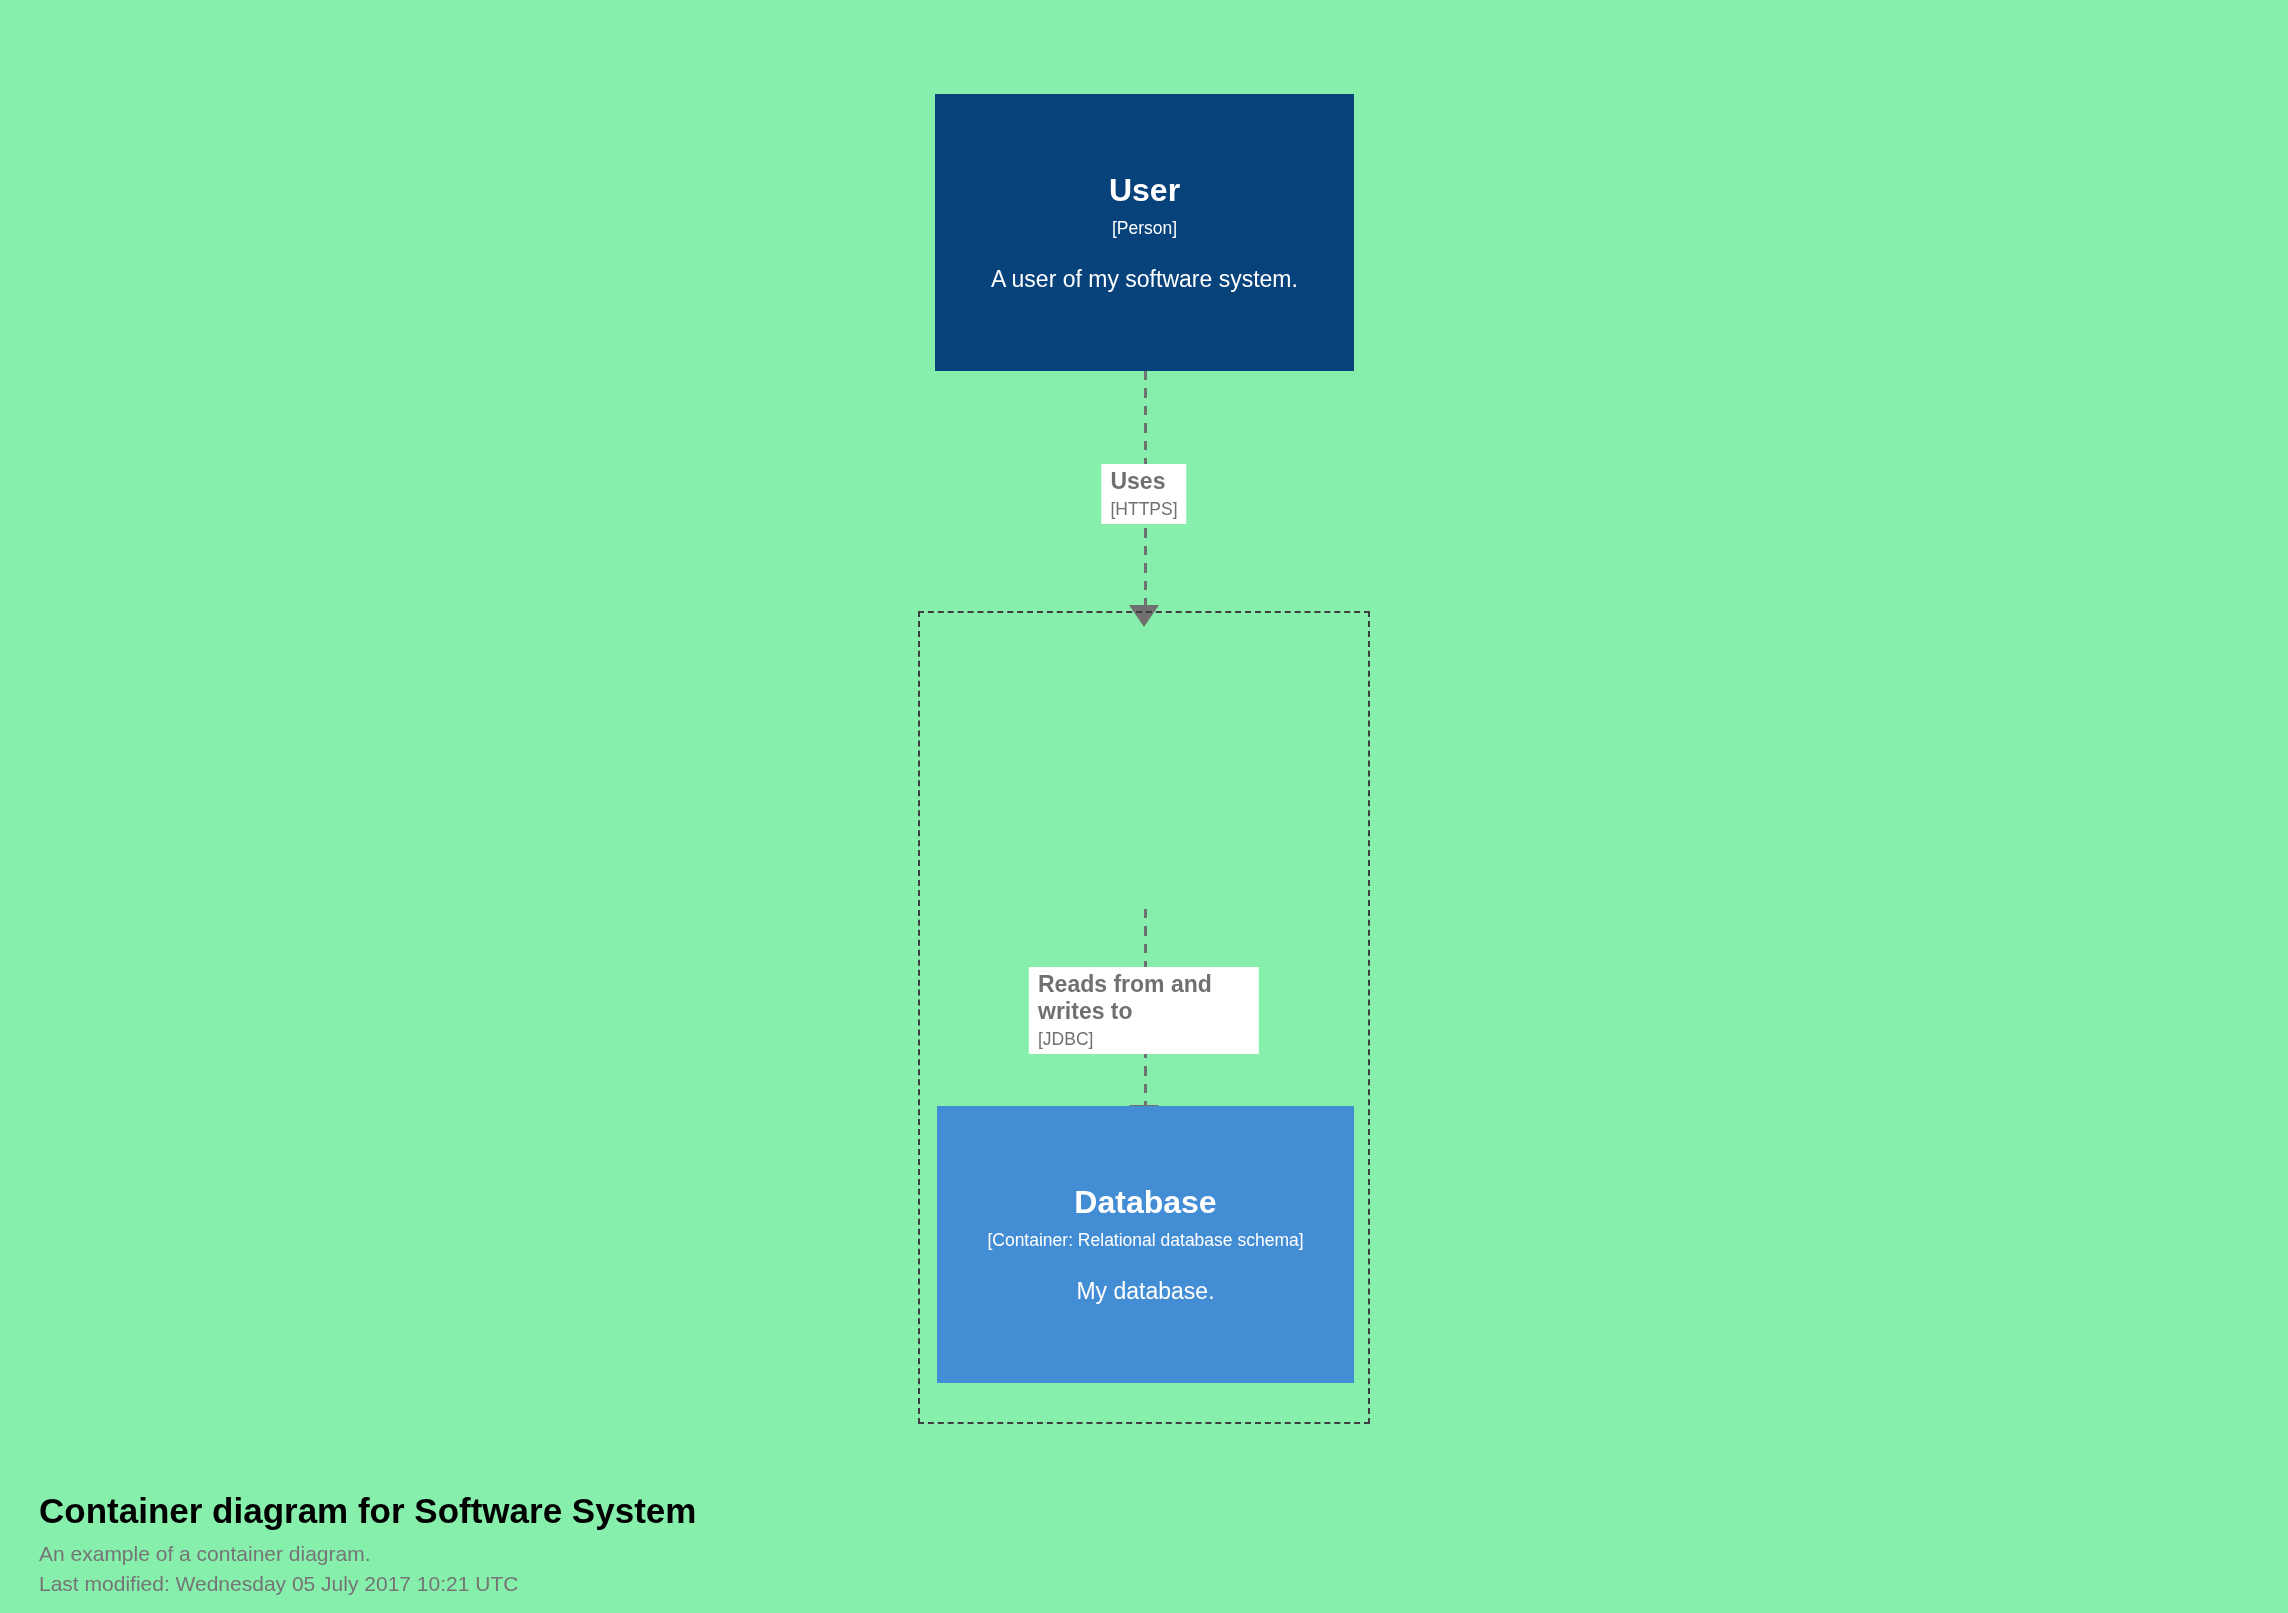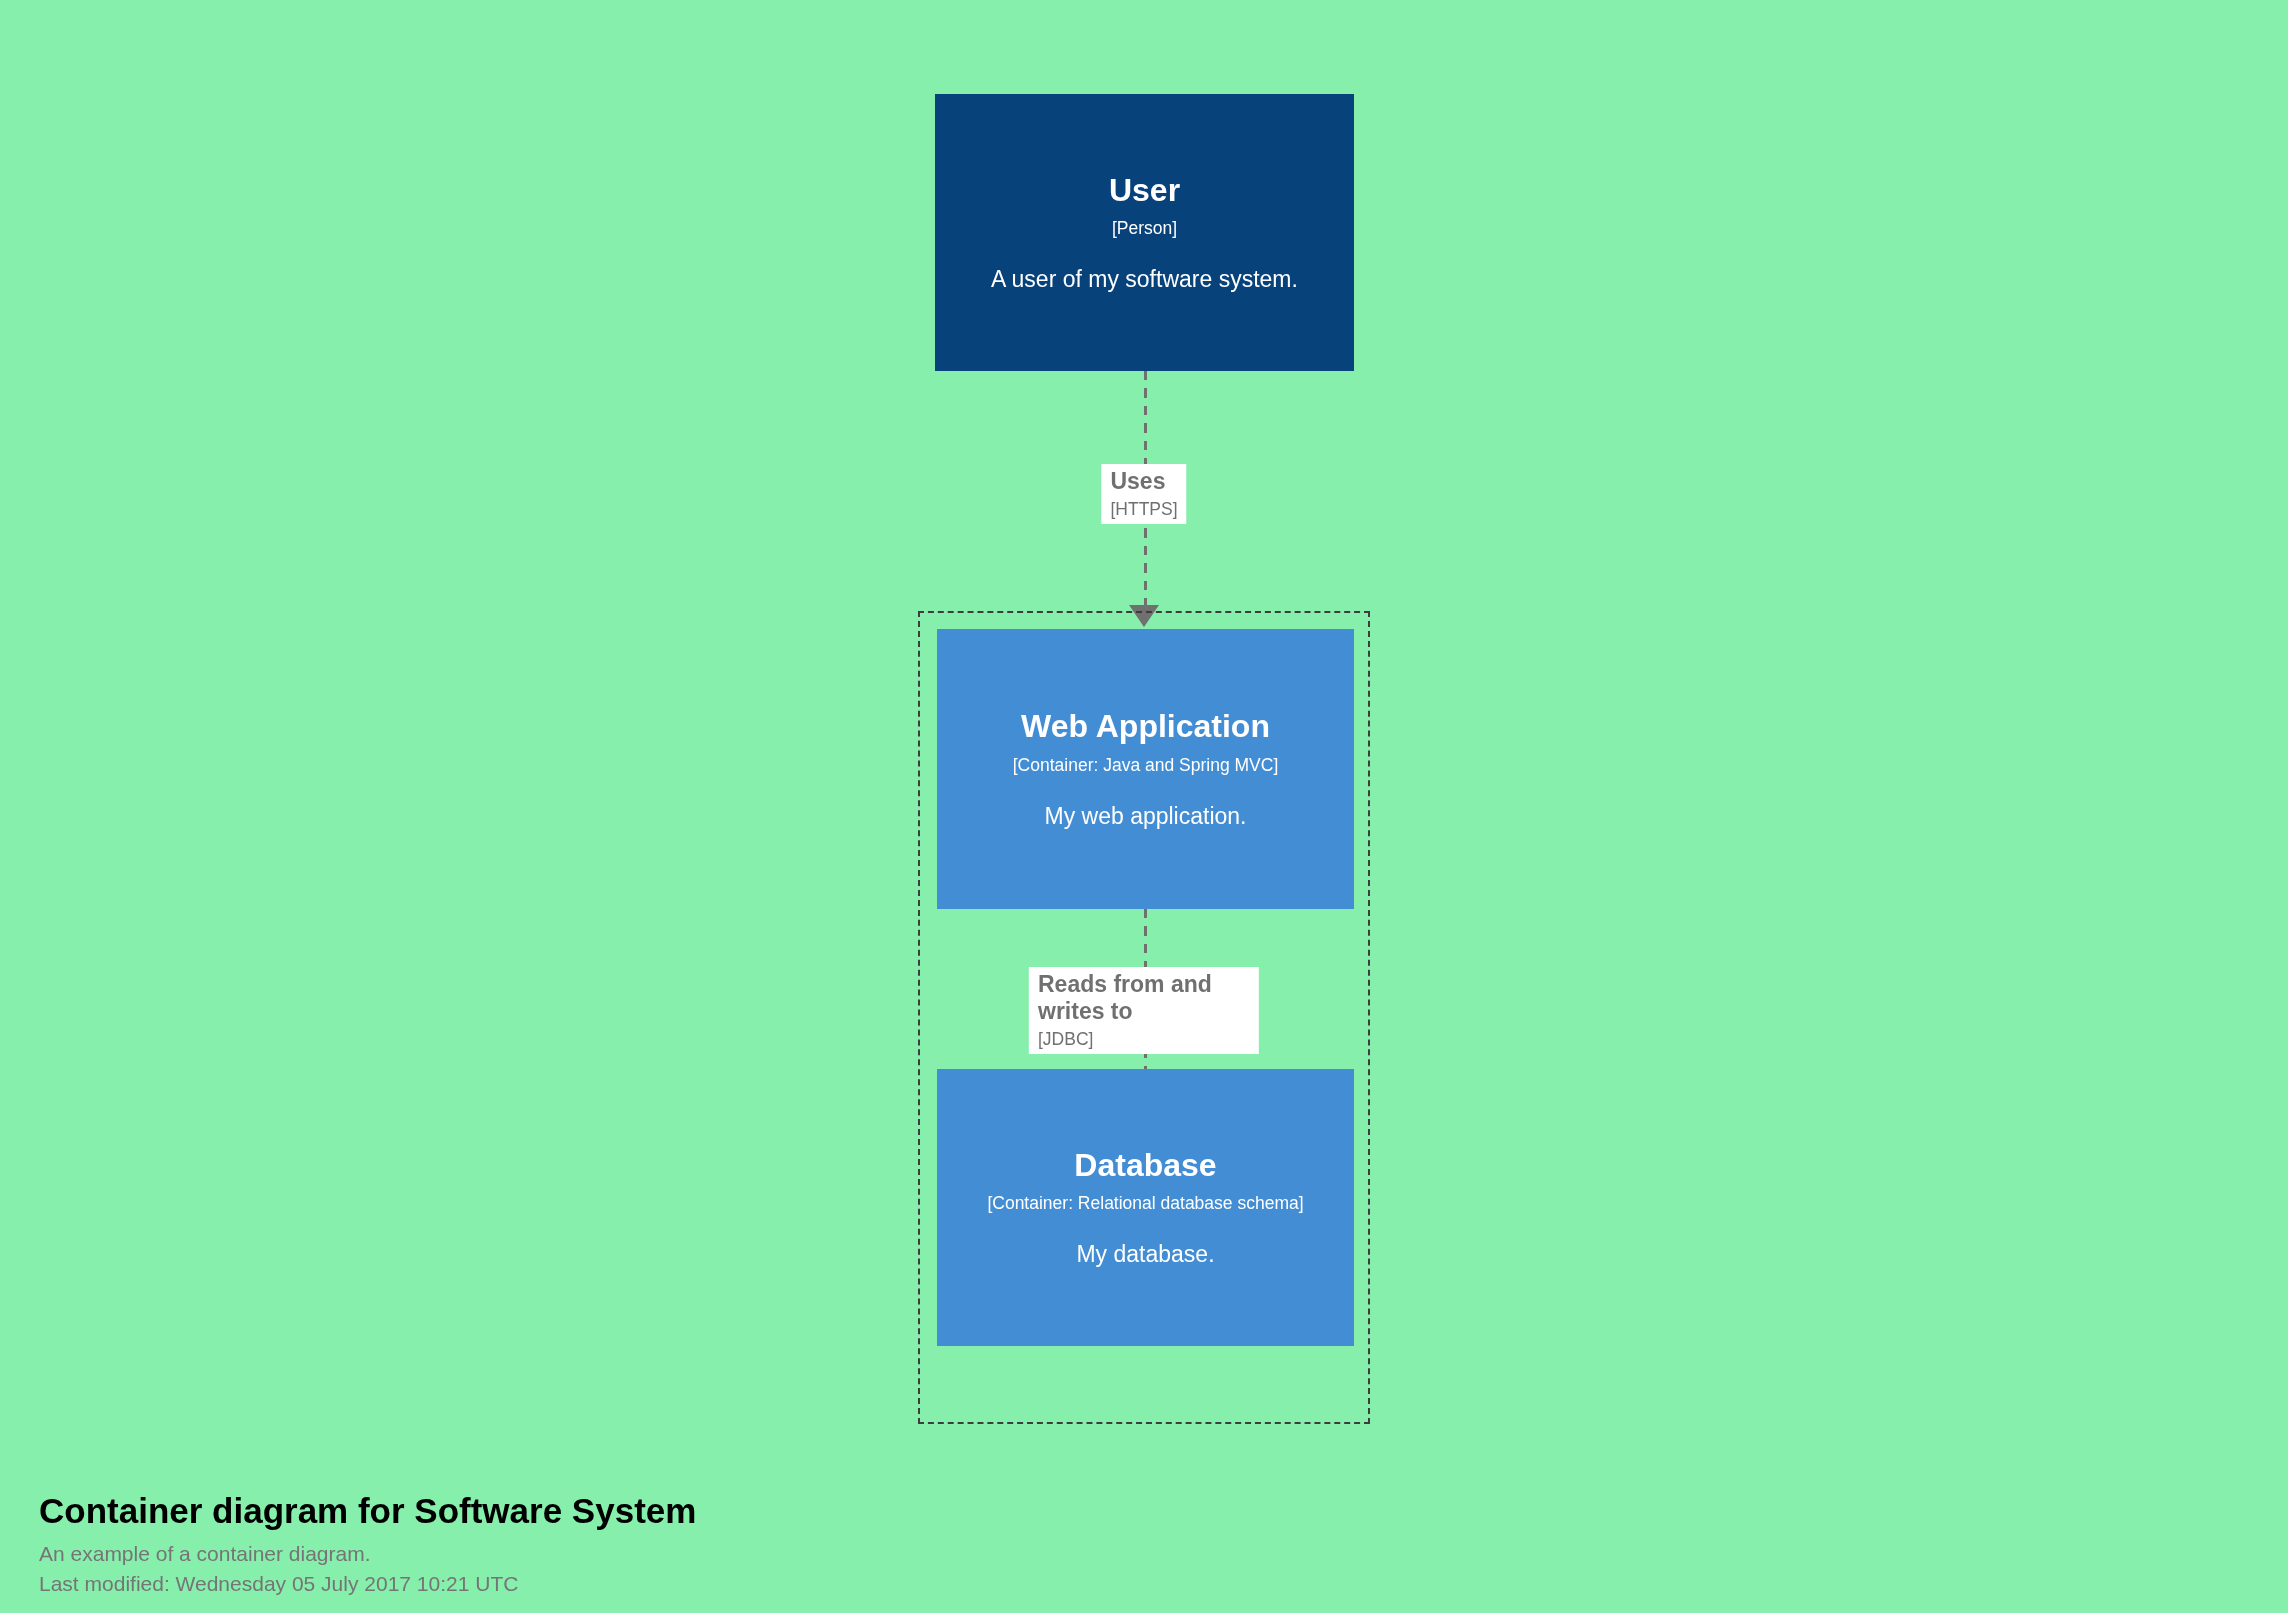--- a/index.html
+++ b/index.html
@@ -48,21 +48,21 @@
     left: 935px; top: 94px;
     width: 419px; height: 277px;
   }
   .webapp {
     background: #438dd5;
     left: 937px; top: 629px;
     width: 417px; height: 280px;
   }
   .database {
     background: #438dd5;
-    left: 937px; top: 1069px;
+    left: 937px; top: 1106px;
     width: 417px; height: 277px;
   }
 
   
   .boundary {
     position: absolute;
     left: 918px; top: 611px;
     width: 452px; height: 813px;
     box-sizing: border-box;
     border: 2.8px dashed #3d3d3d;
@@ -149,25 +149,20 @@
 
   <div class="rel-line rel1-line"></div>
   <div class="arrowhead arrow1"></div>
   <div class="rel-label rel-label1">
     <div class="rel-text">Uses</div>
     <div class="rel-tech">[HTTPS]</div>
   </div>
 
   <div class="boundary"></div>
 
-  <div class="node webapp">
-    <div class="node-name">Web Application</div>
-    <div class="node-meta">[Container: Java and Spring MVC]</div>
-    <div class="node-desc">My web application.</div>
-  </div>
 
   <div class="rel-line rel2-line"></div>
   <div class="arrowhead arrow2"></div>
   <div class="rel-label rel-label2">
     <div class="rel-text">Reads from and writes to</div>
     <div class="rel-tech">[JDBC]</div>
   </div>
 
   <div class="node database">
     <div class="node-name">Database</div>

